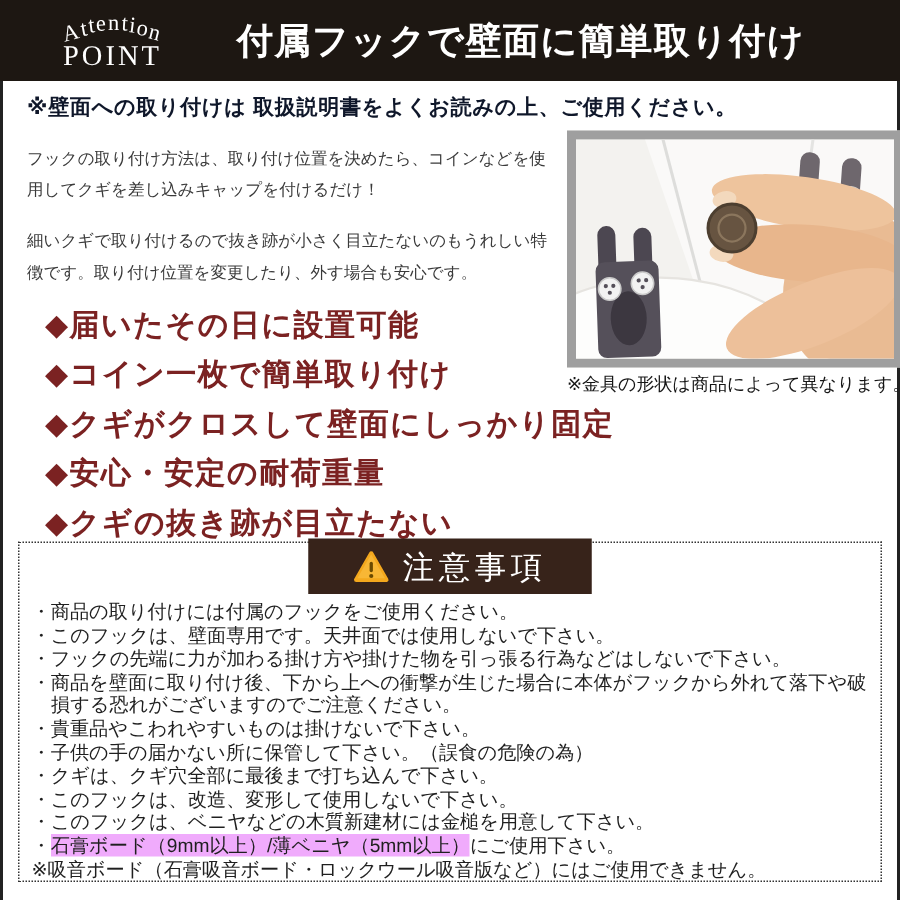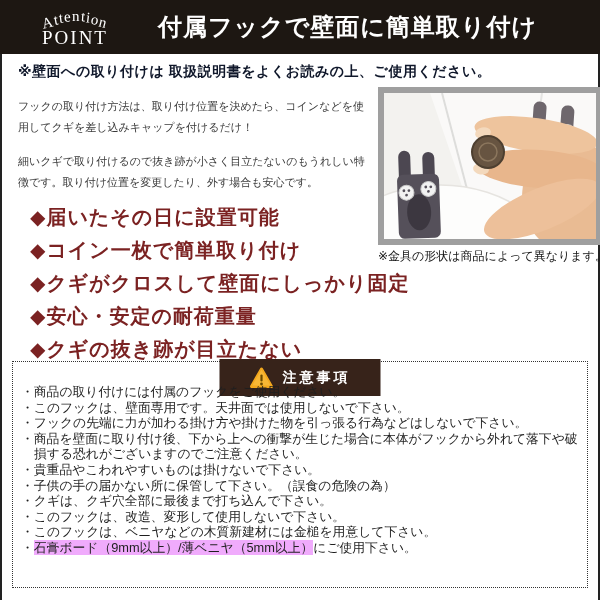--- a/index.html
+++ b/index.html
@@ -39,23 +39,23 @@
   .features { position:absolute; top:147px; left:28px; }
   .feature-item { font-size:20px; font-weight:bold; color:#7b2222; line-height:33px;
                   letter-spacing:1px; white-space:nowrap; }
 
   
   .caution-box { position:absolute; top:307px; left:10px; right:10px; bottom:12px;
                  border:1px dotted #333; }
   .caution-bar { position:absolute; top:-3px; left:50%; transform:translateX(-50%);
                  background:#37231a; color:#fff; height:37px; padding:0 30px;
                  display:flex; align-items:center; gap:9px; }
-  .caution-bar .bar-label { font-size:14px; font-weight:bold; letter-spacing:3px; white-space:nowrap; }
+  .caution-bar .bar-label { font-size:21px; font-weight:normal; letter-spacing:3px; white-space:nowrap; }
   .warn-icon { width:24px; height:22px; flex:0 0 auto; }
-  .caution-list { position:absolute; top:22px; left:8px; right:6px; font-size:12.8px;
+  .caution-list { position:absolute; top:38px; left:8px; right:6px; font-size:12.8px;
                   color:#1f1f1f; line-height:15.6px; }
   .caution-item { padding-left:13px; text-indent:-13px; letter-spacing:0; }
   .hl { background:#f0abfc; }
 </style>
 </head>
 <body>
 
 <div class="page">
 
   <div class="header">
@@ -158,17 +158,18 @@
           <div class="caution-item">・商品の取り付けには付属のフックをご使用ください。</div>
           <div class="caution-item">・このフックは、壁面専用です。天井面では使用しないで下さい。</div>
           <div class="caution-item">・フックの先端に力が加わる掛け方や掛けた物を引っ張る行為などはしないで下さい。</div>
           <div class="caution-item">・商品を壁面に取り付け後、下から上への衝撃が生じた場合に本体がフックから外れて落下や破損する恐れがございますのでご注意ください。</div>
           <div class="caution-item">・貴重品やこわれやすいものは掛けないで下さい。</div>
           <div class="caution-item">・子供の手の届かない所に保管して下さい。（誤食の危険の為）</div>
           <div class="caution-item">・クギは、クギ穴全部に最後まで打ち込んで下さい。</div>
           <div class="caution-item">・このフックは、改造、変形して使用しないで下さい。</div>
           <div class="caution-item">・このフックは、ベニヤなどの木質新建材には金槌を用意して下さい。</div>
           <div class="caution-item">・<span class="hl">石膏ボード（9mm以上）/薄ベニヤ（5mm以上）</span>にご使用下さい。</div>
+          <div class="caution-item">※吸音ボード（石膏吸音ボード・ロックウール吸音版など）にはご使用できません。</div>
         </div>
     </div>
 
   </div>
 </div>
 
 </body></html>

